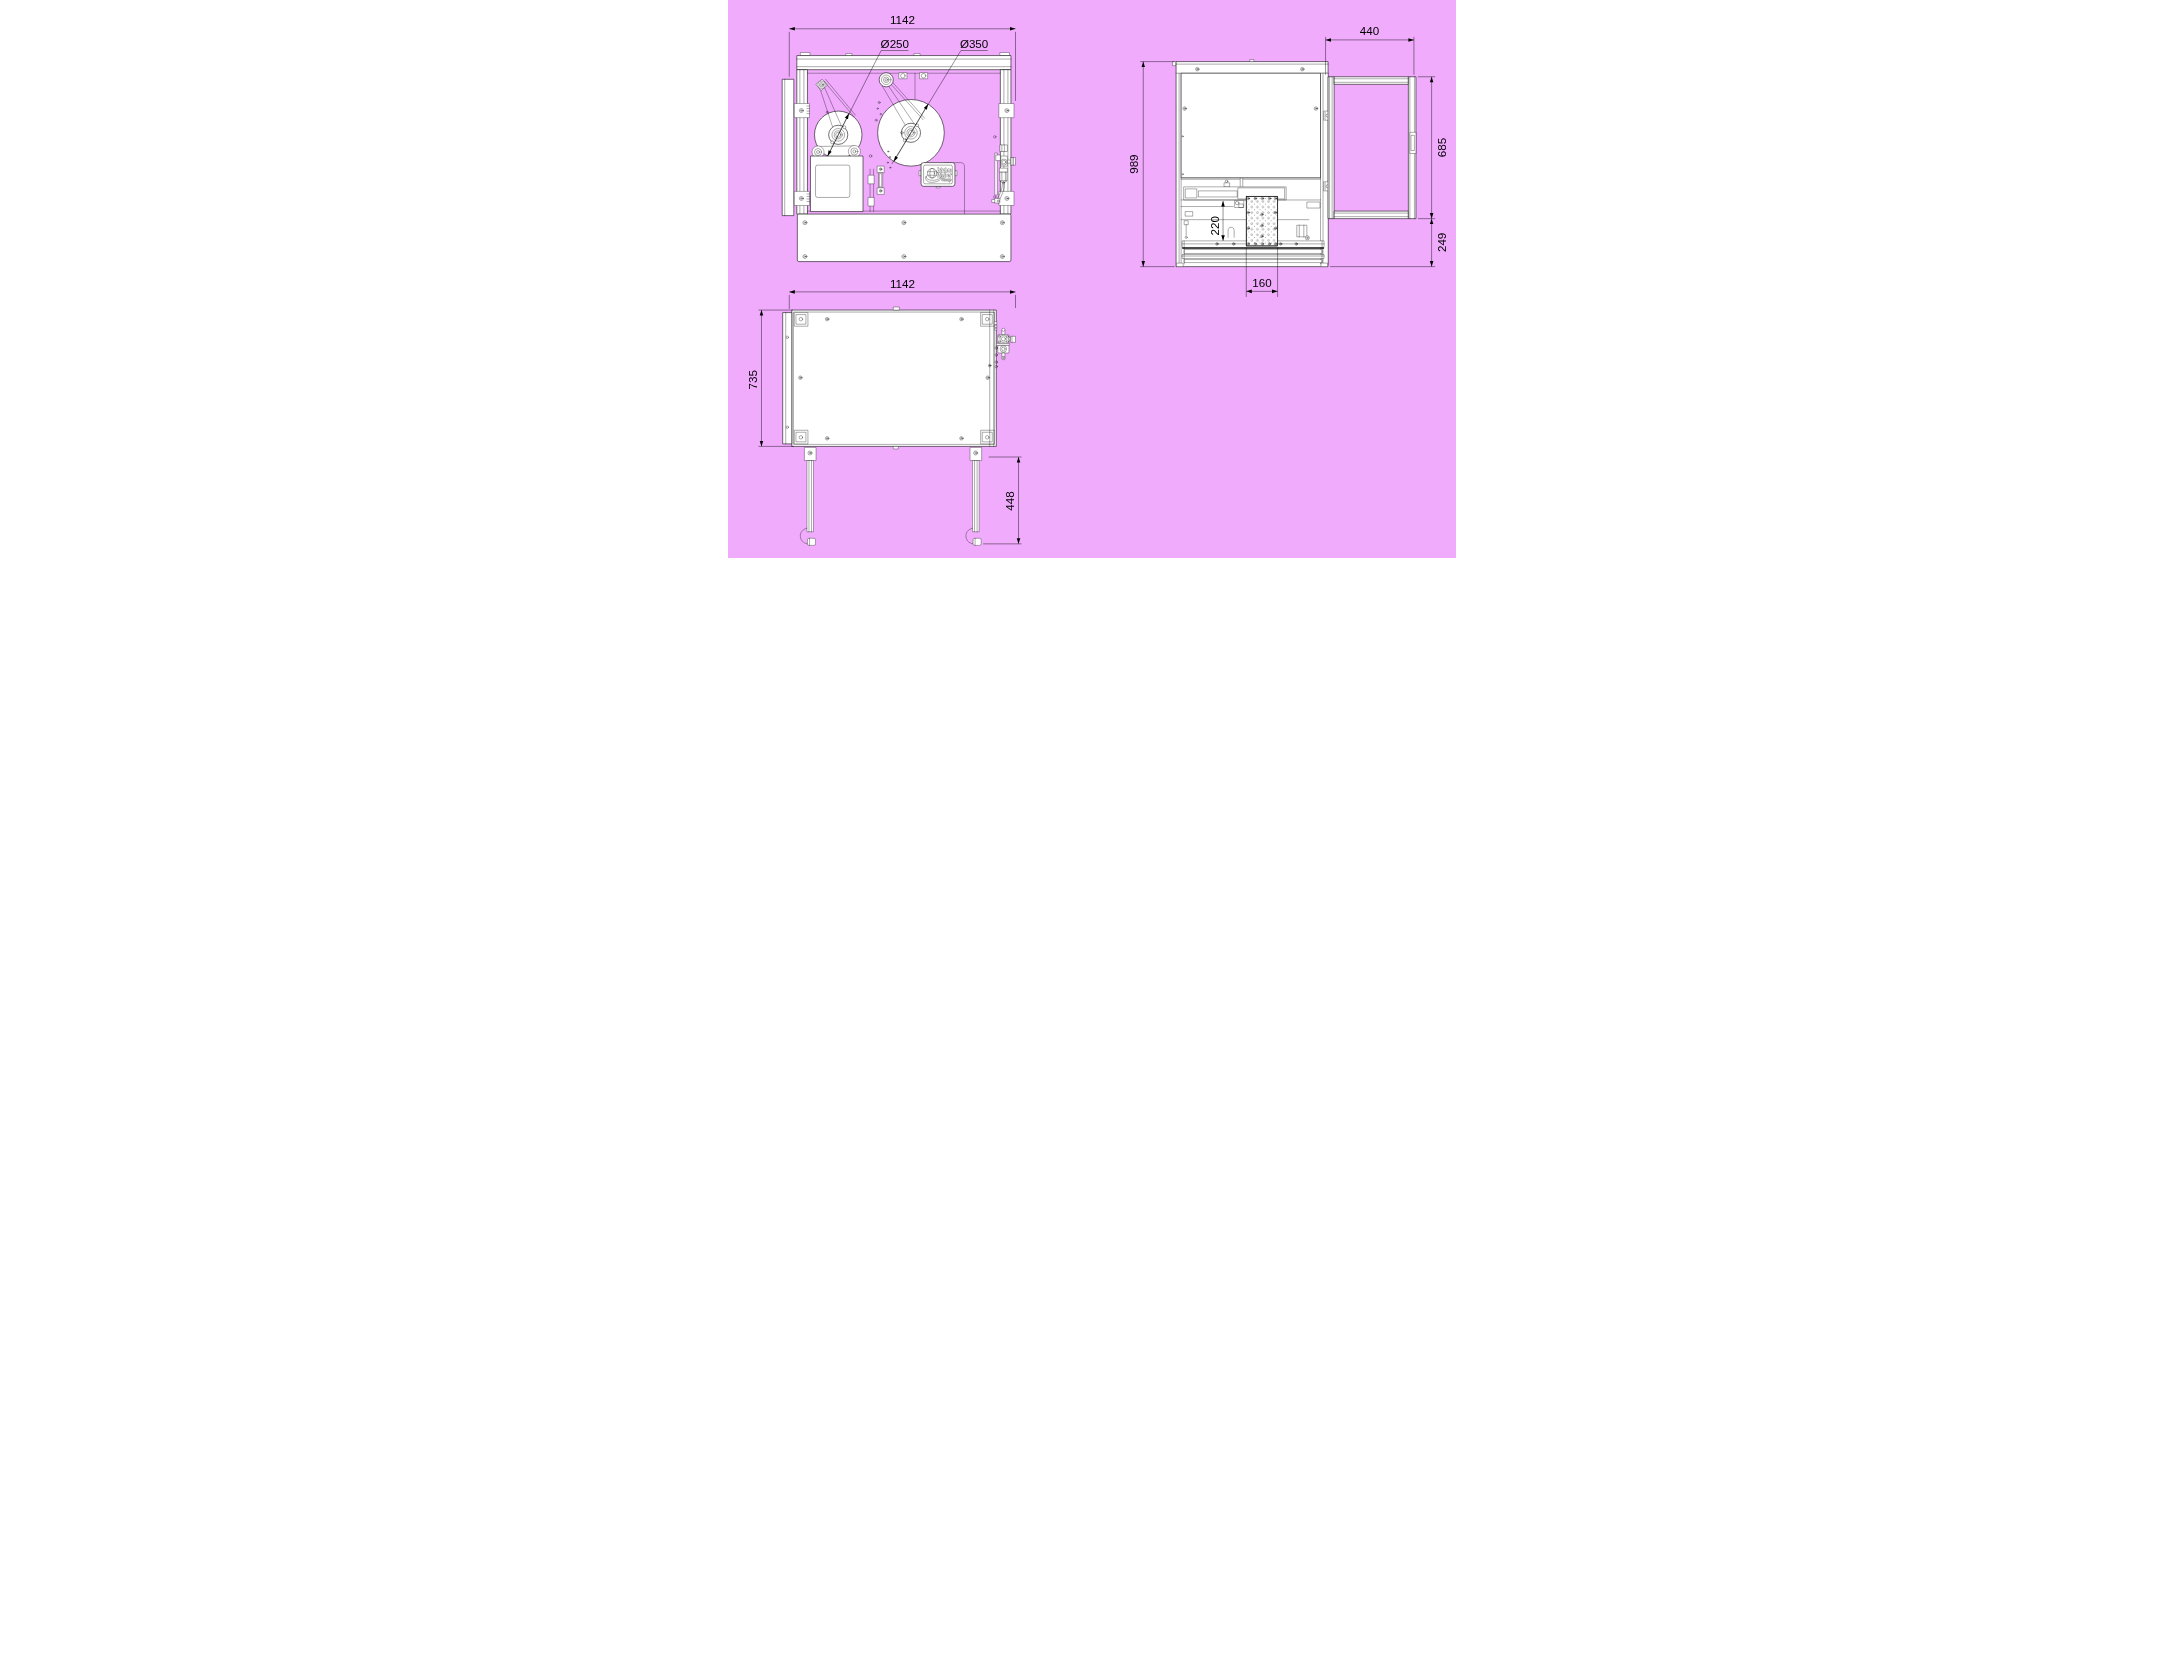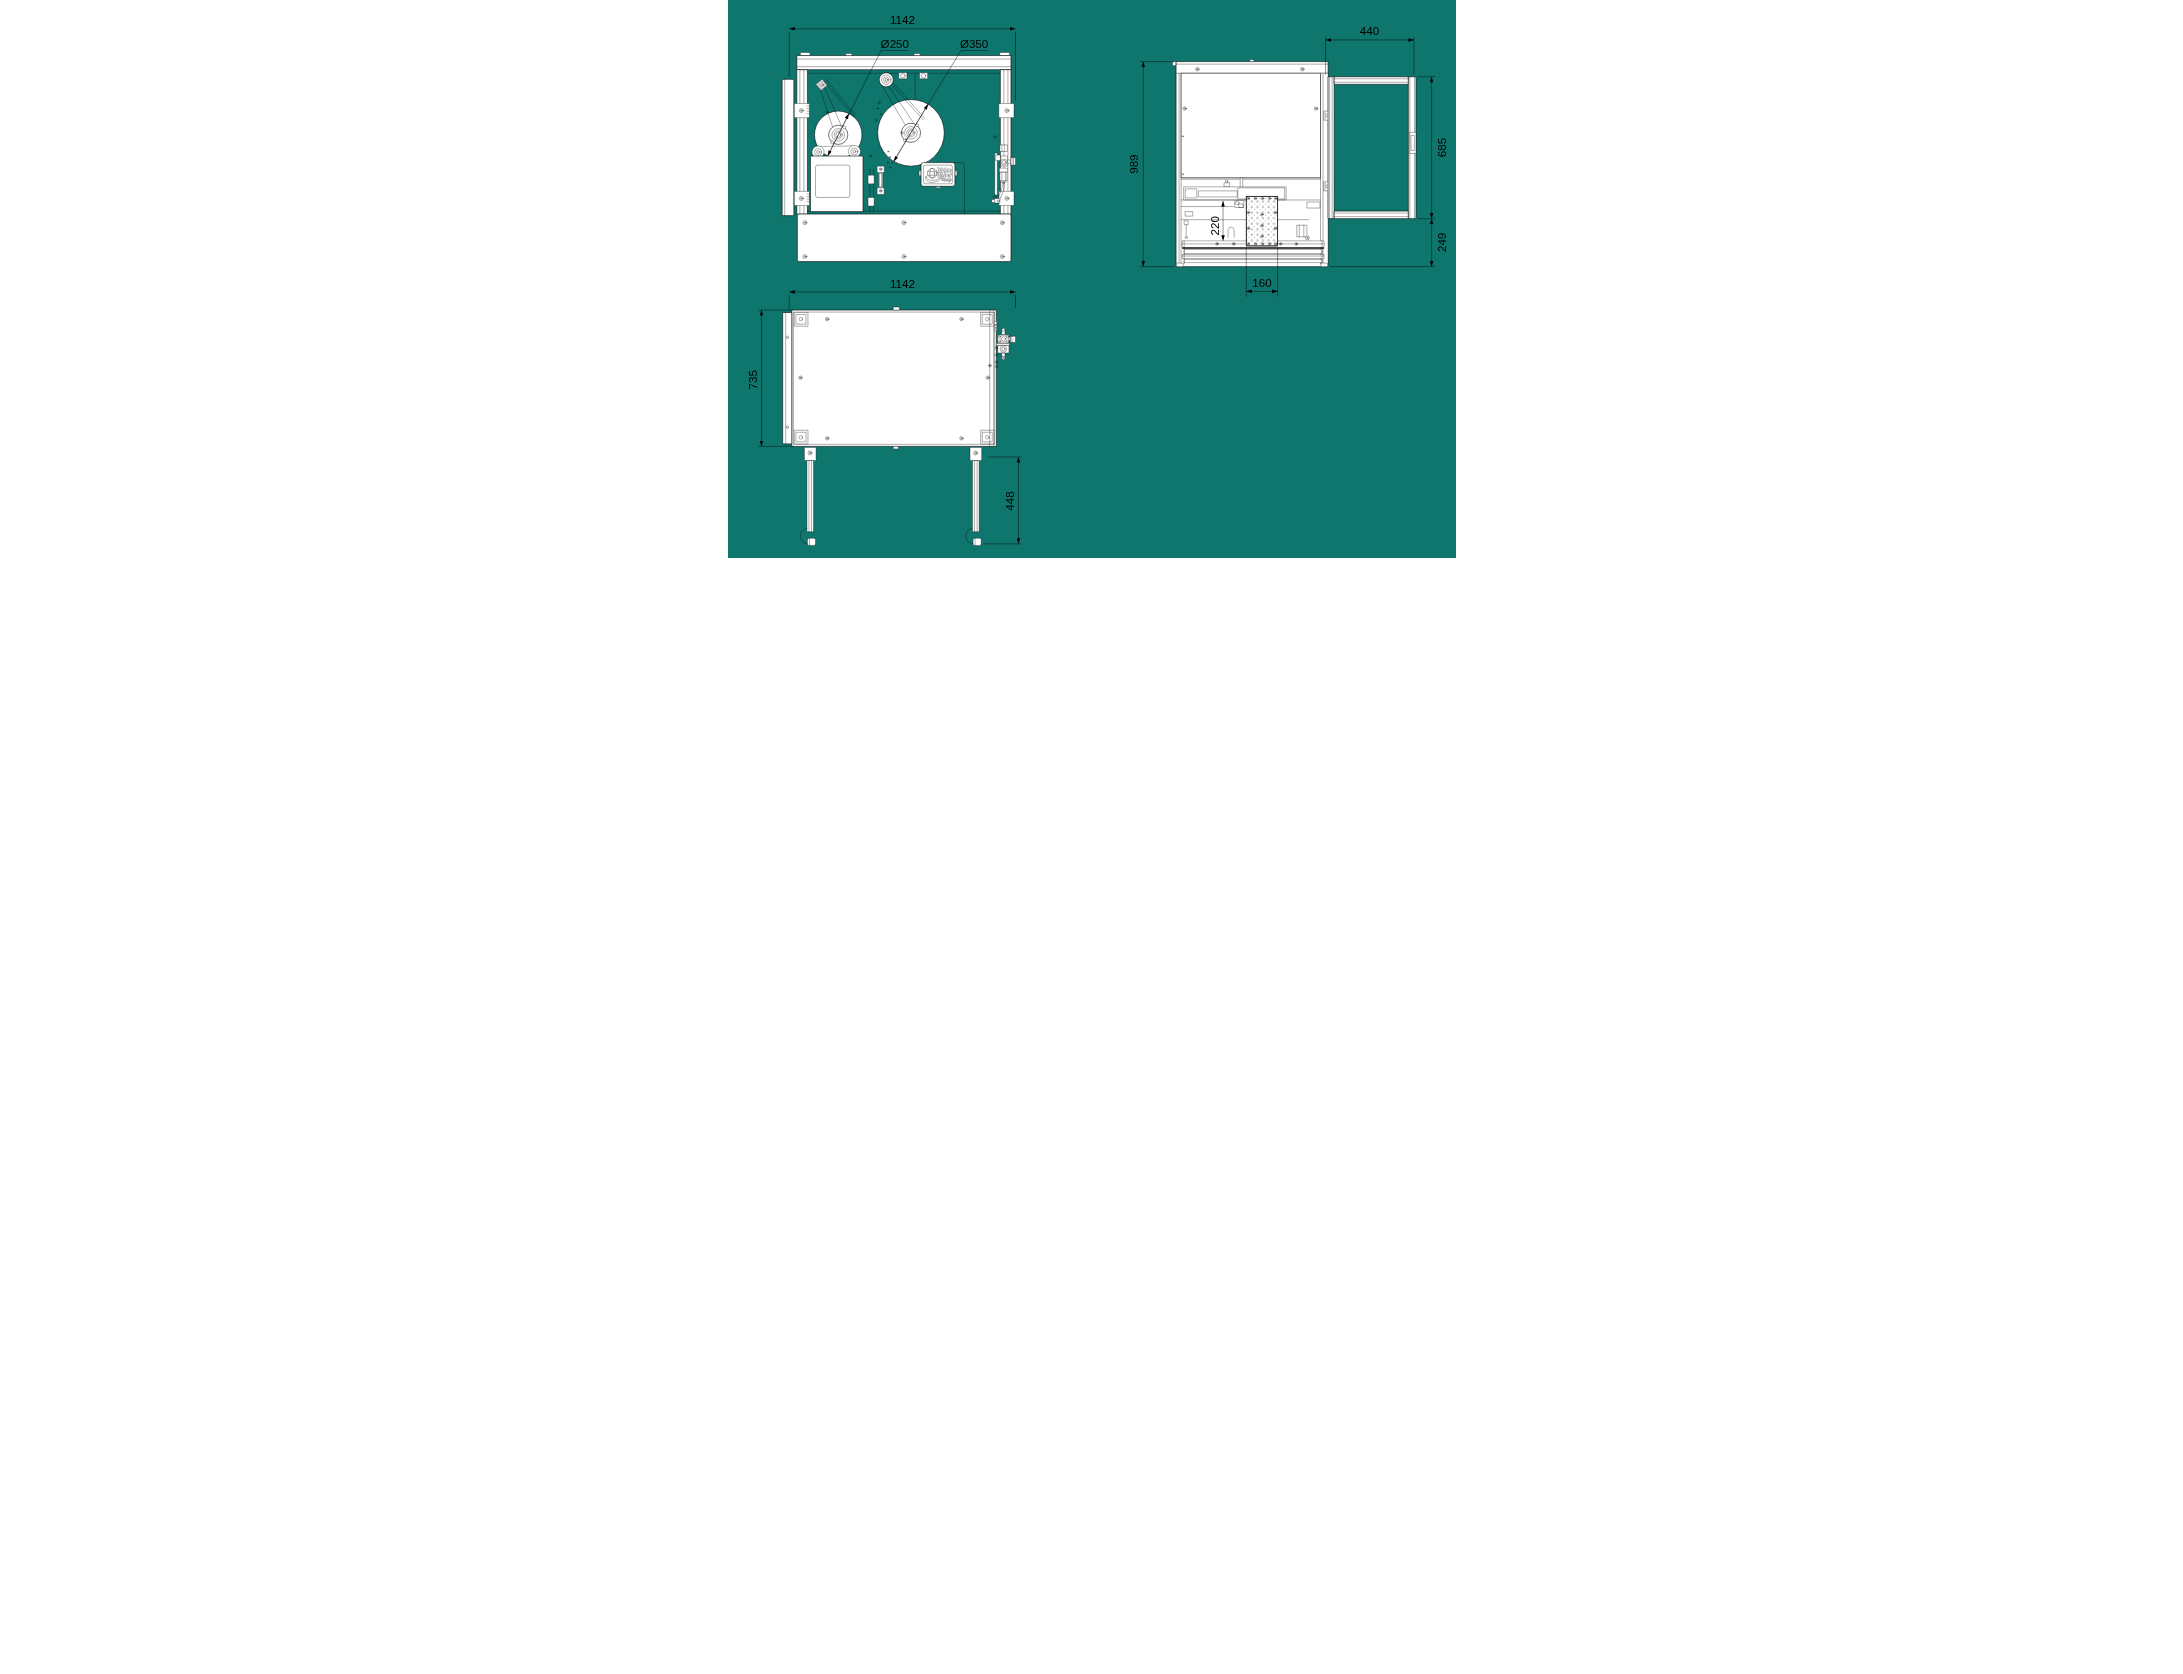--- a/index.html
+++ b/index.html
@@ -1,16 +1,16 @@
 <!DOCTYPE html>
 <html style="font-size:8px"><head>
 <meta charset="utf-8">
 <style>
   html,body{margin:0;padding:0;background:#ffffff;}
-  .stage{width:728px;height:558px;margin:0 auto;background:#0f766e;position:relative;}
+  .stage{width:728px;height:558px;margin:0 auto;background:#f0abfc;position:relative;}
   svg{display:block}
   .tn{fill:none;stroke:#000;stroke-width:0.65;stroke-linecap:round;stroke-linejoin:round}
   .wf{fill:#fff;stroke:#000;stroke-width:1.1;stroke-linejoin:round}
   .wf2{fill:#fff;stroke:#000;stroke-width:0.65;stroke-linejoin:round}
   .dim{fill:none;stroke:#000;stroke-width:0.85;stroke-linecap:butt}
   .blk{fill:#000;stroke:none}
   .t{font-family:"Liberation Sans",sans-serif;font-size:23px;fill:#000}
   .tlogo{font-family:"Liberation Sans",sans-serif;font-weight:bold;font-style:italic;fill:#fff;stroke:#000;stroke-width:0.7;paint-order:stroke}
 </style>
 </head>

